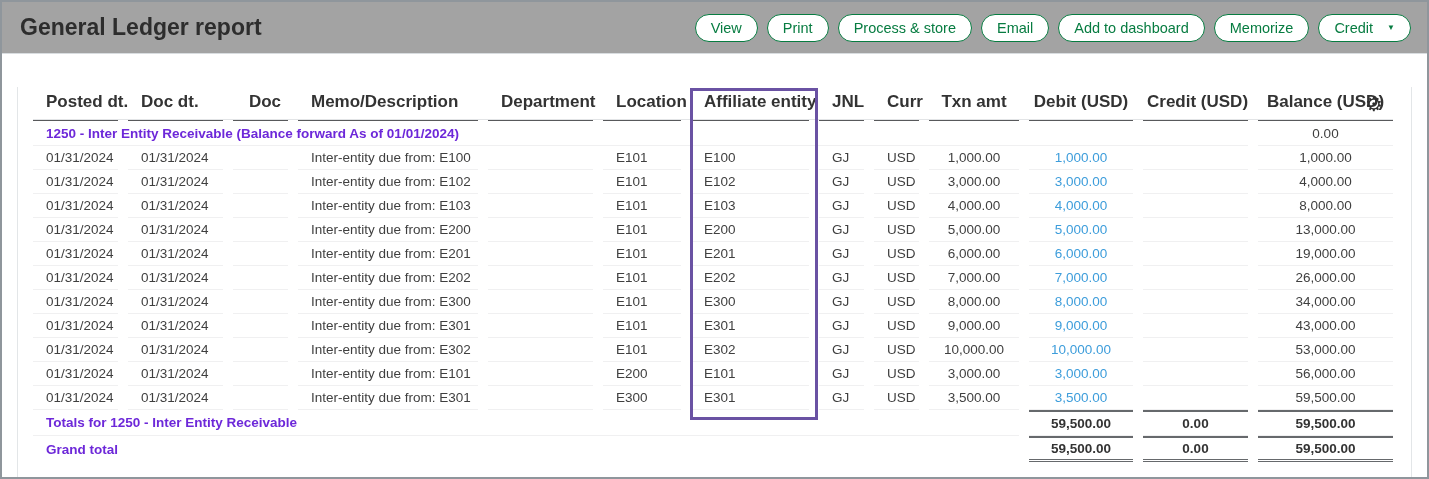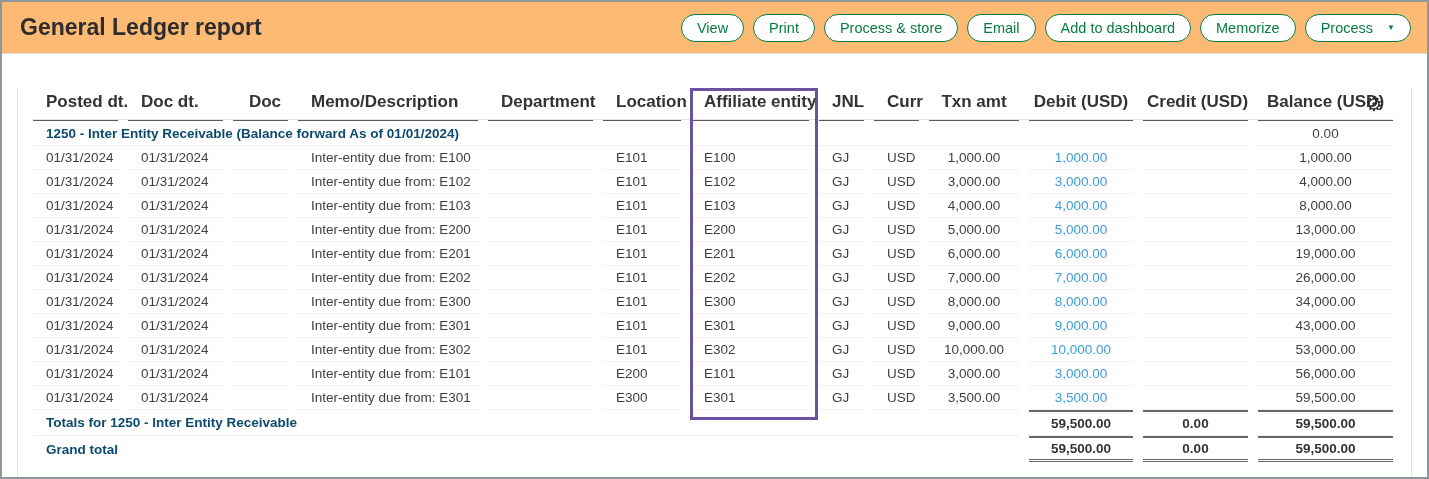--- a/index.html
+++ b/index.html
@@ -13,21 +13,21 @@
     background: #fff;
     overflow: hidden;
   }
 
   
   .topbar {
     height: 52px;
     display: flex; align-items: center; justify-content: space-between;
     padding: 0 16px 0 18px;
     border-bottom: 1px solid #d9dde0;
-    background: #fdba74;
+    background: #a3a3a3;
   }
   .page-title {
     font-size: 23px; font-weight: bold; color: #2d2d2d;
     white-space: nowrap;
   }
   .actions { display: flex; align-items: center; gap: 9px; }
   .pill-btn {
     display: inline-flex; align-items: center;
     border: 1.5px solid #077C41; color: #077C41;
     background: #fff; border-radius: 15px;
@@ -73,21 +73,21 @@
   }
   .ledger th.num { text-align: center; padding: 0 4px 7px 4px; }
   .ledger th.c   { text-align: center; }
   .ledger td {
     font-size: 13.5px; color: #3f3f3f;
     height: 24px; vertical-align: middle;
     padding: 0 4px 0 13px; white-space: nowrap;
     border-bottom: 1px solid #f0f0f1;
   }
   .ledger td.num { text-align: center; padding: 0 4px; }
-  .ledger td.bold { font-weight: bold; color: #0c4a6e; }
+  .ledger td.bold { font-weight: bold; color: #6d28d9; }
   .ledger tr.bf td { height: 25px; }
   .ledger tr.tot td, .ledger tr.grand td { height: 26px; }
   .ledger tr.tot td.sum {
     font-weight: bold; color: #333;
     border-top: 2px solid #66696c;
   }
   .ledger tr.grand td { border-bottom: none; }
   .ledger tr.grand td.sum {
     font-weight: bold; color: #333;
     border-top: 2px solid #66696c;
@@ -112,21 +112,21 @@
   <div class="topbar">
     <div class="page-title">General Ledger report</div>
     <div class="actions">
       <button class="pill-btn">View</button>
       <button class="pill-btn">Print</button>
       <button class="pill-btn">Process &amp; store</button>
       <button class="pill-btn">Email</button>
       <button class="pill-btn">Add to dashboard</button>
       <button class="pill-btn">Memorize</button>
       <button class="pill-btn">
-        <span>Process</span>
+        <span>Credit</span>
         <span class="caret">▼</span>
       </button>
     </div>
   </div>
 
   <div class="card">
     <div class="gear">⚙</div>
     <div class="table-topline"></div>
 
     <table class="ledger">

